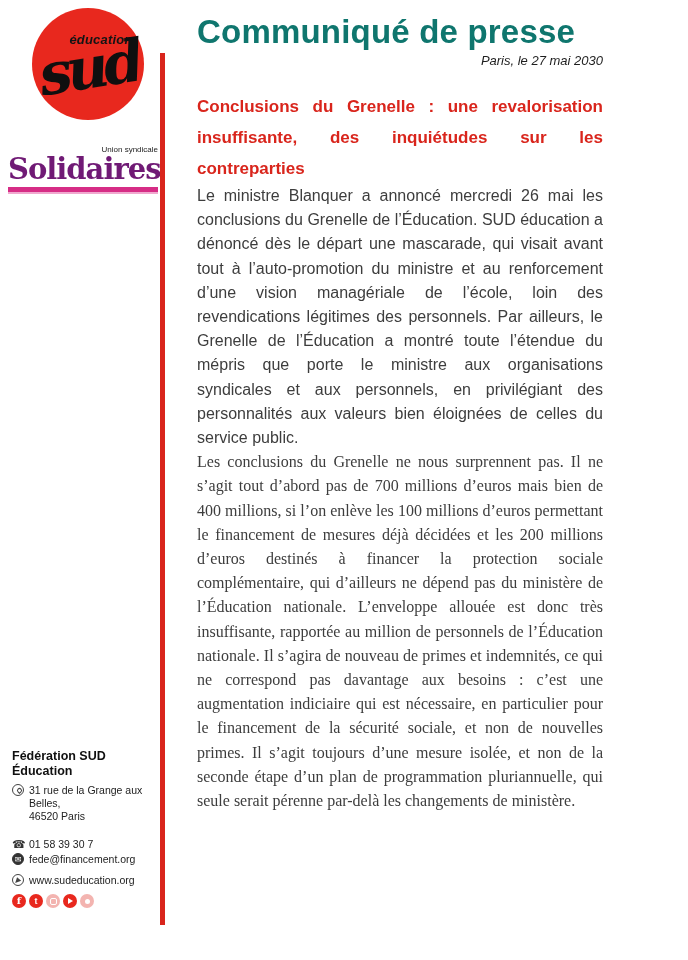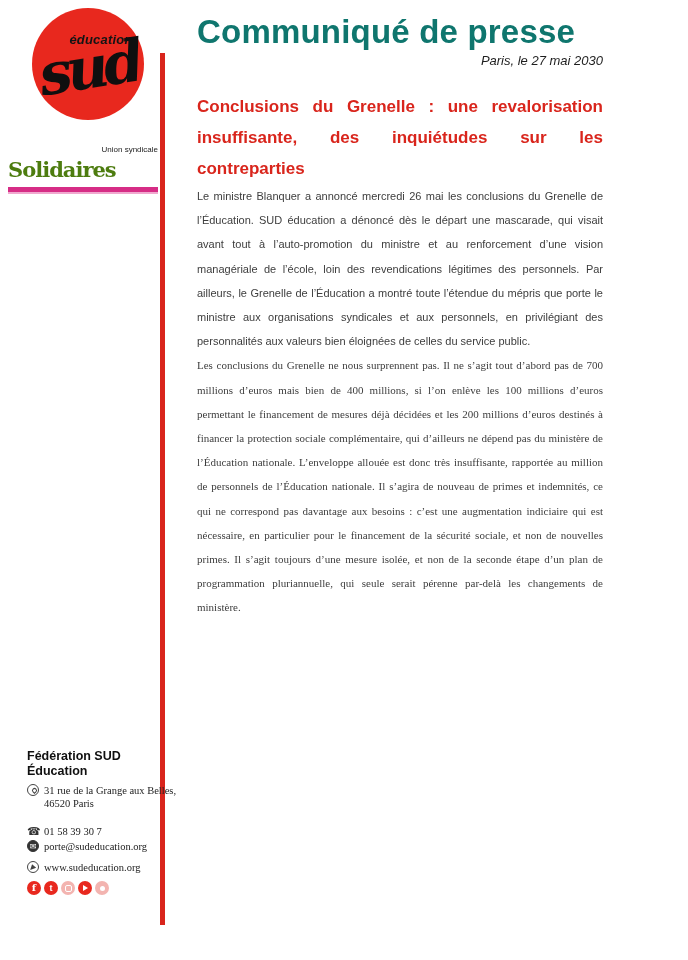--- a/index.html
+++ b/index.html
@@ -10,43 +10,43 @@
   .logo-circle{position:absolute;left:32px;top:8px;width:112px;height:112px;border-radius:50%;
                background:#e8281e;}
   .logo-edu{position:absolute;left:30px;top:24px;width:78px;text-align:center;
             font-size:13px;font-weight:bold;font-style:italic;color:#141414;letter-spacing:.2px;}
   .logo-sud{position:absolute;left:-2px;top:26px;width:118px;text-align:center;
             font-family:"DejaVu Serif",serif;font-style:italic;font-weight:bold;
             font-size:58px;color:#0f0f0f;letter-spacing:-5px;transform:rotate(-9deg);}
   .solidaires{position:absolute;left:8px;top:121px;width:150px;margin-top:24px;}
   .union{display:block;margin-left:auto;width:62px;text-align:right;font-size:8px;
          line-height:9px;color:#222;}
-  .soli{display:block;font-family:"DejaVu Serif",serif;font-weight:bold;font-size:21px;
-        line-height:31px;color:#4d7c0f;letter-spacing:-1px;}
+  .soli{display:block;font-family:"DejaVu Serif",serif;font-weight:bold;font-size:29px;
+        line-height:31px;color:#701a75;letter-spacing:-1px;text-align:center;}
   .soli-underline{display:block;height:5px;background:#d62d86;margin-top:2px;
                   box-shadow:0 2px 0 #f0a9cf;}
 
   .vline{position:absolute;left:160px;top:53px;width:5px;height:872px;background:#d9251c;}
 
   
   .content{position:absolute;left:197px;top:14px;width:406px;}
   h1.doc-title{margin:0;font-size:33px;line-height:36px;font-weight:800;
                letter-spacing:.2px;color:#0f766e;}
   .dateline{margin-top:3px;text-align:right;font-style:italic;font-size:13px;color:#1f1f1f;}
   h2.headline{margin:23px 0 0 0;font-size:17px;line-height:31px;font-weight:800;
               color:#d9251c;text-align:justify;}
-  p.para{margin:0;font-size:11px;line-height:24.2px;color:#3d3d3d;text-align:justify;}
+  p.para{margin:0;font-size:16px;line-height:24.2px;color:#3d3d3d;text-align:justify;}
   .p1{margin-top:27px;}
   .p2{margin-top:25px;font-family:Liberation Serif, serif;}
 
   
-  .contact{position:absolute;left:27px;top:749px;width:150px;color:#222;}
+  .contact{position:absolute;left:12px;top:749px;width:150px;color:#222;}
   .org{font-size:12.5px;font-weight:bold;color:#101010;line-height:15px;}
   .row{display:flex;gap:5px;margin-top:5px;font-size:10.5px;line-height:13px;
-       align-items:flex-start;color:#222;font-family:Liberation Serif, serif;}
+       align-items:flex-start;color:#222;}
   .row.phone{margin-top:15px;}
   .row.email{margin-top:2px;}
   .row.web{margin-top:8px;}
   .addr-lines div{line-height:13px;}
   .cicon{flex:none;width:12px;height:12px;border-radius:50%;border:1px solid #444;
          box-sizing:border-box;position:relative;margin-top:0;}
   .cicon.pin::after{content:"";position:absolute;left:3.5px;top:2.5px;width:3px;height:3px;
                     border:1px solid #444;border-radius:50% 50% 50% 0;transform:rotate(-45deg);}
   .gicon{flex:none;width:12px;font-size:11px;line-height:12px;color:#333;text-align:center;}
   .cicon.mail{background:#333;border-color:#333;color:#fff;font-size:8px;line-height:11px;
@@ -107,21 +107,21 @@
       </span>
     </div>
 
     <div class="row phone">
       <span class="gicon">☎</span>
       <span>01 58 39 30 7</span>
     </div>
 
     <div class="row email">
       <span class="cicon mail">✉</span>
-      <span>porte@sudeducation.org</span>
+      <span>fede@financement.org</span>
     </div>
 
     <div class="row web">
       <span class="cicon globe"></span>
       <span>www.sudeducation.org</span>
     </div>
 
     <div class="social">
       <span class="dot fb" title="Facebook">f</span>
       <span class="dot tw" title="Twitter">t</span>

